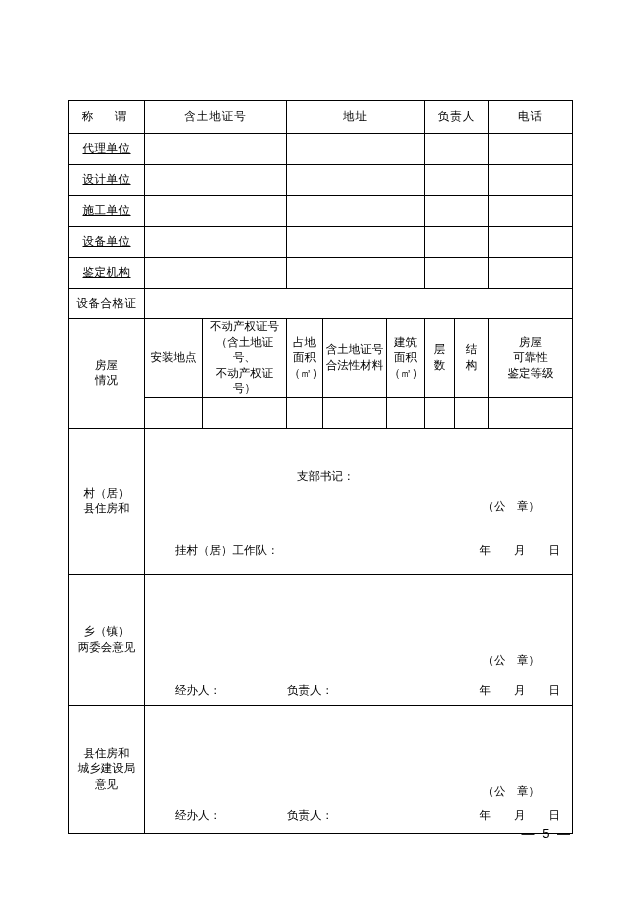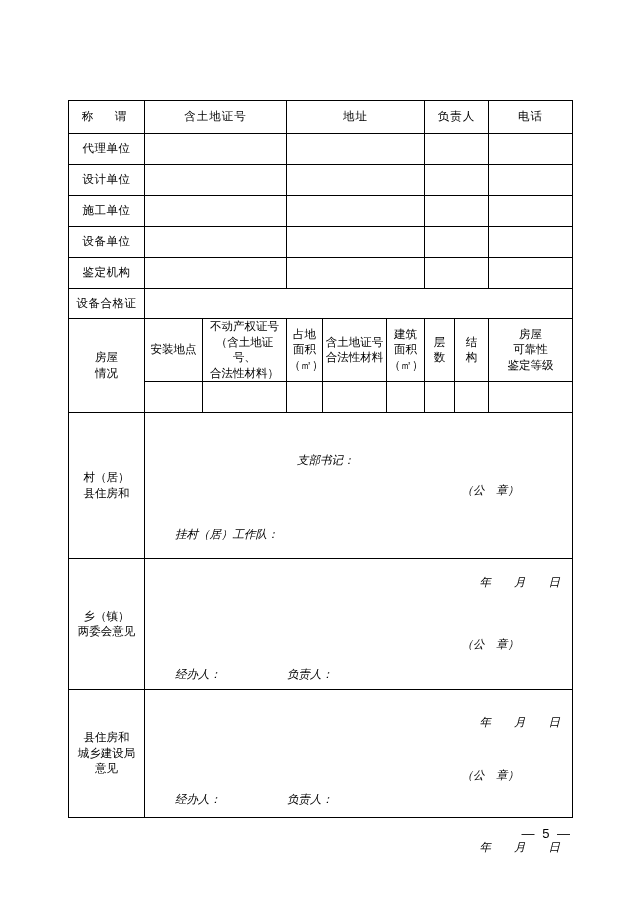--- a/index.html
+++ b/index.html
@@ -41,20 +41,21 @@
     vertical-align: middle;
     padding: 0 2px;
     font-family: "Liberation Sans", sans-serif;
   }
   .hdr-cell {
     height: 32px;
     letter-spacing: 1px;
   }
   .lbl-row td {
     height: 30px;
+    text-decoration: underline;
   }
   .lbl {
     letter-spacing: 0.5px;
   }
   .spaced {
     letter-spacing: 5px;
   }
   .sub-hdr td {
     font-size: 10.5px;
     line-height: 1.25;
@@ -75,42 +76,40 @@
   .sig-body {
     position: relative;
     text-align: left;
     vertical-align: top;
     padding: 0;
   }
   .sig-inner {
     position: relative;
     height: 100%;
     width: 100%;
-    font-style: italic;
   }
   .sig-line {
     position: absolute;
     font-size: 11.5px;
     white-space: nowrap;
   }
   .t-center-title {
     left: 150px;
     top: 40px;
   }
   .t-seal {
-    right: 51px;
+    right: 30px;
     text-align: right;
   }
   .t-bottom-left {
     left: 12px;
     margin-left: 16px;
   }
   .date-cell {
     white-space: nowrap;
-    margin-top: 48px;
   }
   .footer-num {
     position: absolute;
     right: 68px;
     top: 826px;
     font-size: 13px;
     letter-spacing: 2px;
   }
 </style>
 </head>
@@ -186,21 +185,21 @@
         <td rowspan="2" class="house-label">
           <div>房屋</div>
           <div>情况</div>
         </td>
         <td>
           <div>安装地点</div>
         </td>
         <td>
           <div>不动产权证号</div>
           <div>（含土地证号、</div>
-          <div>合法性材料）</div>
+          <div>不动产权证号）</div>
         </td>
         <td>
           <div>占地</div>
           <div>面积</div>
           <div>（㎡）</div>
         </td>
         <td>
           <div>含土地证号</div>
           <div>合法性材料</div>
         </td>

